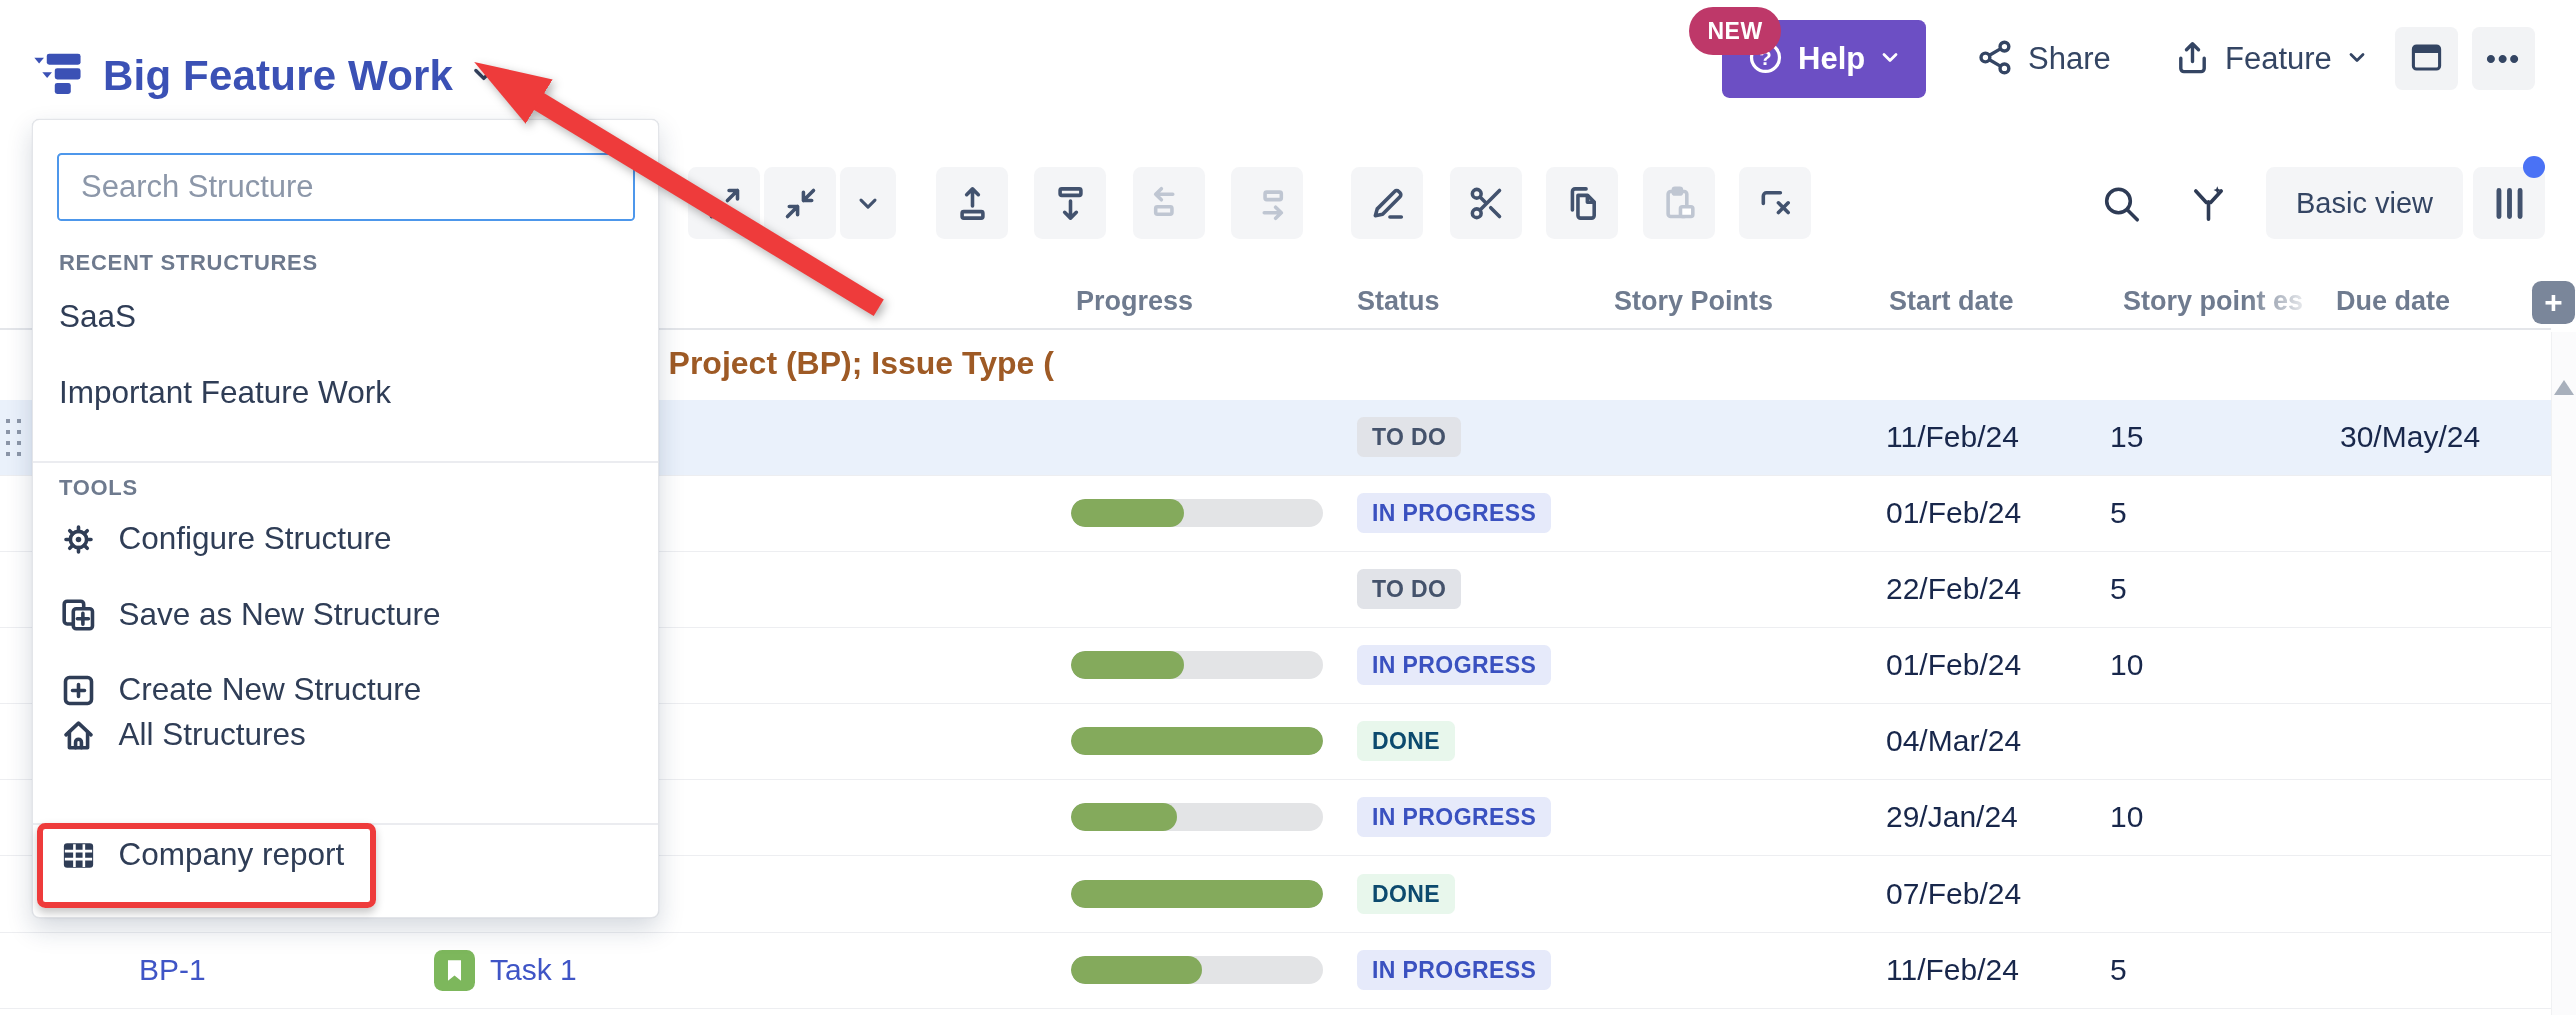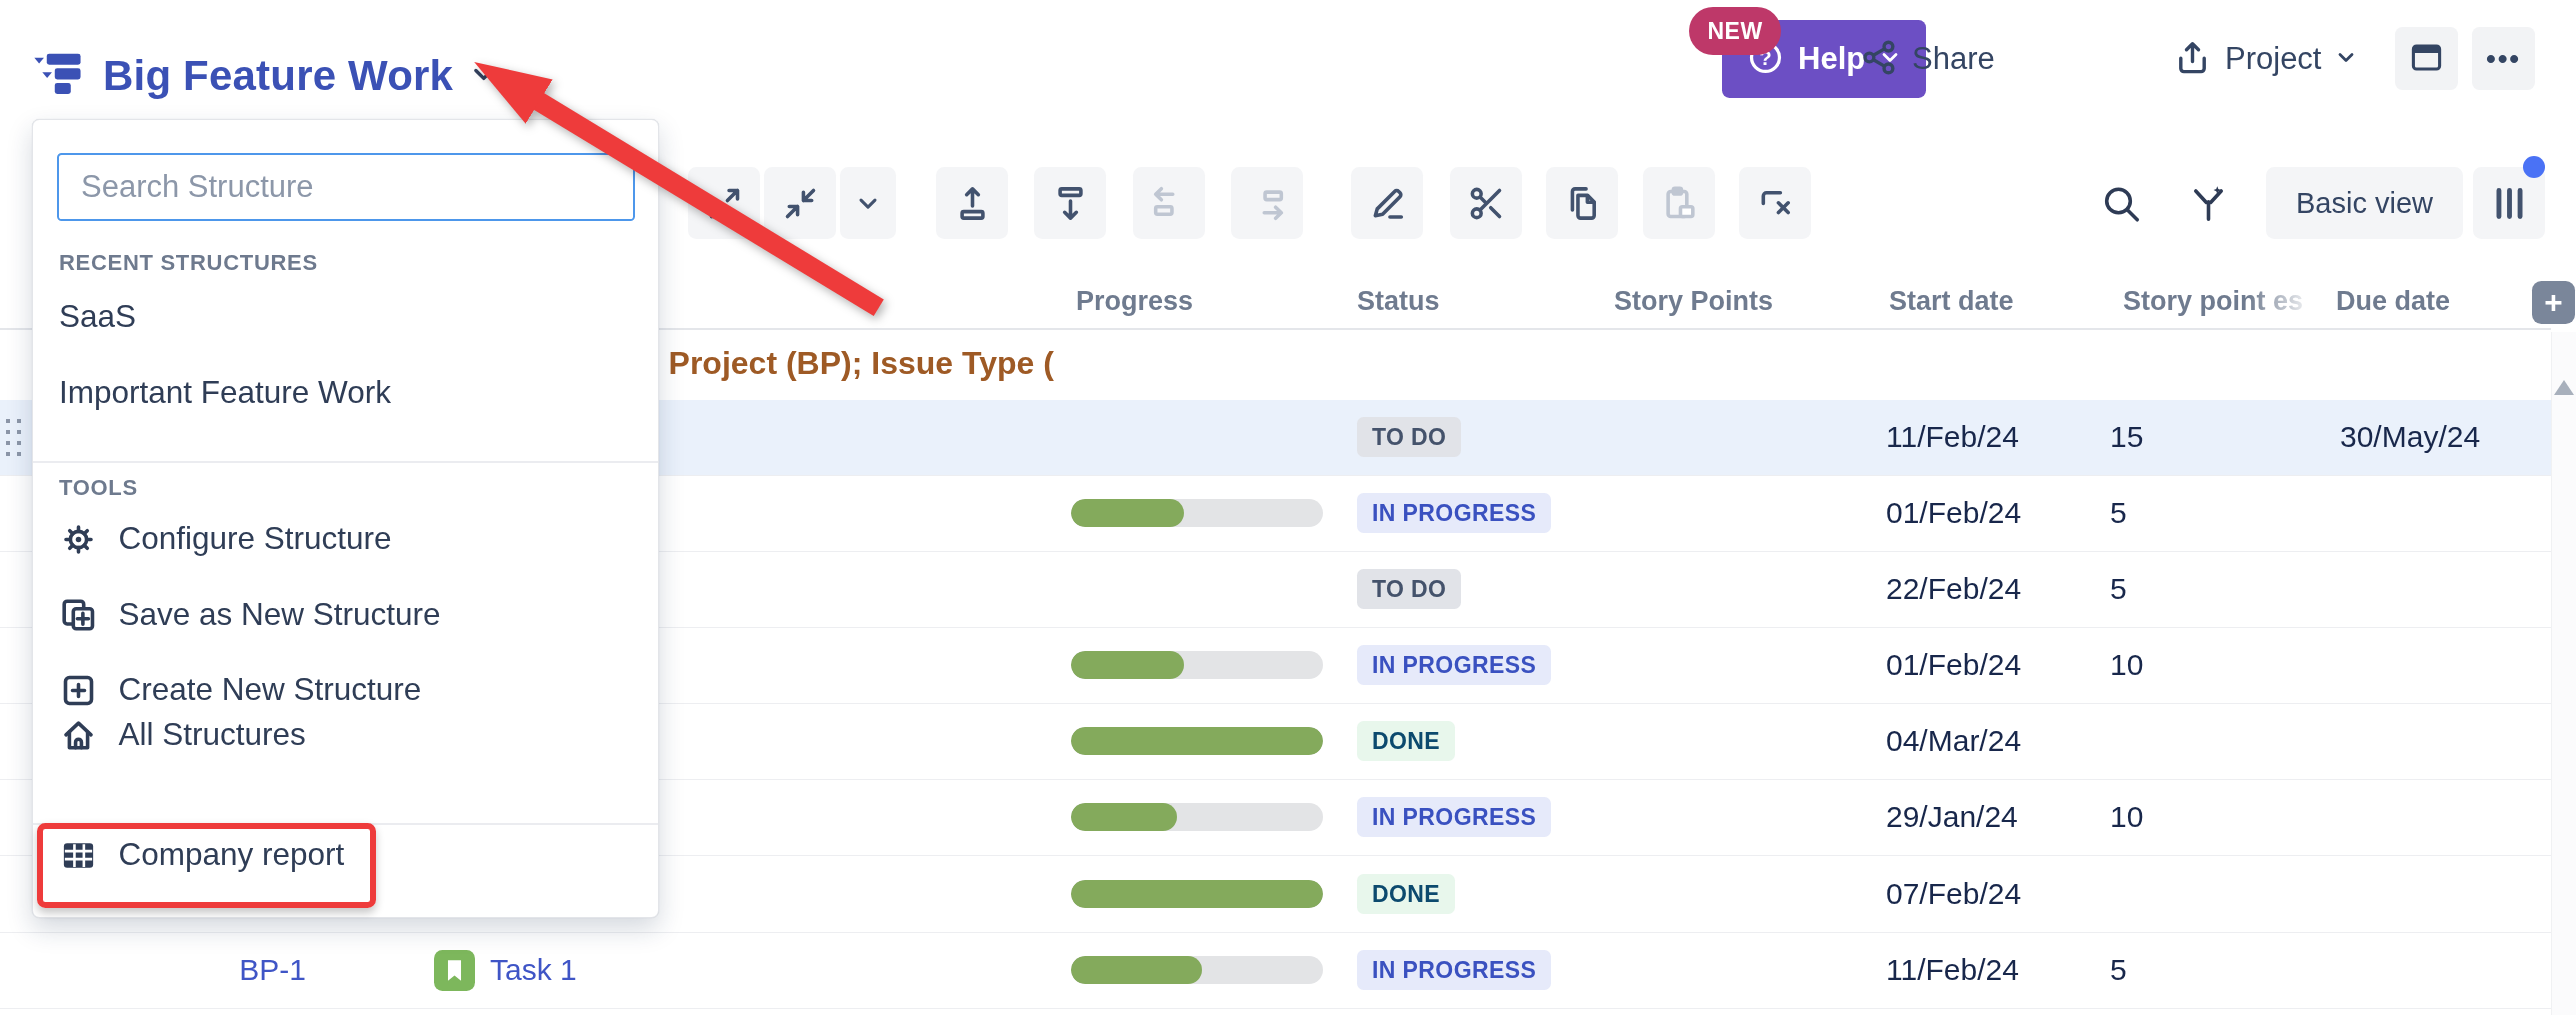--- a/index.html
+++ b/index.html
@@ -15,21 +15,21 @@
   .title-chev{margin-left:15px;flex:0 0 auto;}
   .new-badge{position:absolute;left:1689px;top:7.4px;height:48px;padding:0 18.5px;background:#BE3869;
              color:#fff;font-size:23px;font-weight:700;border-radius:25px;display:flex;
              align-items:center;z-index:3;letter-spacing:0.5px;}
   .help-btn{position:absolute;left:1722px;top:19.5px;height:78px;padding:0 24px;background:#6C4FC4;
             border:none;border-radius:7.4px;display:flex;align-items:center;gap:13px;cursor:pointer;}
   .help-btn .lbl{color:#fff;font-size:31px;font-weight:700;}
   .hbtn{position:absolute;top:19.5px;height:78px;display:flex;align-items:center;gap:13px;
         background:none;border:none;cursor:pointer;font-family:inherit;}
   .hbtn .lbl{font-size:31px;color:#344563;}
-  .share-btn{left:1854px;}
+  .share-btn{left:1970px;}
   .export-btn{left:2167px;}
   .sqbtn{position:absolute;top:27px;width:63px;height:63px;background:#F2F3F5;border:none;
          border-radius:7.4px;display:flex;align-items:center;justify-content:center;cursor:pointer;}
   .panels-btn{left:2395px;}
   .more-btn{left:2472px;font-size:28px;font-weight:700;color:#344563;letter-spacing:1.9px;}
 
   
   .toolbar{position:absolute;left:0;top:121px;width:2576px;height:158px;background:#fff;}
   .tb{position:absolute;top:46px;width:72px;height:72px;background:#F4F5F7;border:none;
       border-radius:8.3px;display:flex;align-items:center;justify-content:center;cursor:pointer;}
@@ -56,21 +56,21 @@
             white-space:nowrap;}
   .fade1{position:absolute;left:1233px;top:333px;width:241px;height:67px;
          background:linear-gradient(90deg,rgba(255,255,255,0),#fff 80%);}
   .fade2{position:absolute;left:2248px;top:278px;width:85px;height:50px;
          background:linear-gradient(90deg,rgba(255,255,255,0),#fff 78%);}
   .row{position:absolute;left:0;width:2551px;height:76px;border-bottom:1.9px solid #EDEEF1;
        background:#fff;text-decoration:underline;}
   .row.selected{background:#EAF1FB;}
   .cell{position:absolute;top:0;height:74px;display:flex;align-items:center;font-size:30px;
         color:#18274B;}
-  .c-key{left:139px;width:167px;justify-content:flex-end;color:#3F55C6;cursor:pointer;}
+  .c-key{left:139px;width:167px;justify-content:flex-start;color:#3F55C6;cursor:pointer;}
   .c-sum{left:434px;gap:15px;color:#3F55C6;cursor:pointer;}
   .c-prog{left:1071px;width:252px;}
   .ptrack{width:252px;height:28px;border-radius:14px;background:#E3E4E6;overflow:hidden;}
   .pfill{height:28px;border-radius:14px;background:#84AA5C;}
   .c-status{left:1357px;}
   .badge{padding:6.5px 15px;border-radius:6.5px;font-size:23px;font-weight:700;letter-spacing:0.4px;}
   .b-todo{background:#E1E3E8;color:#44526B;}
   .b-inprog{background:#E6EAFA;color:#3A51C0;}
   .b-done{background:#E8F7EC;color:#0c4a6e;}
   .c-start{left:1886px;} .c-est{left:2110px;} .c-due{left:2340px;}
@@ -154,21 +154,21 @@
       </span>
       <span class="lbl">Share</span>
     </button>
     <button class="hbtn export-btn">
       <span>
         <svg viewBox="0 0 24 24" width="39" height="39" fill="none" stroke="#344563" stroke-width="2.1" stroke-linecap="round" stroke-linejoin="round">
             <path d="M12 14.5V3.5M12 3.5L8.3 7.2M12 3.5l3.7 3.7"></path>
             <path d="M4.8 12.5v6.3a1.9 1.9 0 001.9 1.9h10.6a1.9 1.9 0 001.9-1.9v-6.3"></path>
           </svg>
       </span>
-      <span class="lbl">Project</span>
+      <span class="lbl">Feature</span>
       <span>
         <svg viewBox="0 0 24 24" width="24" height="24" fill="none" stroke="#344563" stroke-width="2.8" stroke-linecap="round" stroke-linejoin="round">
             <path d="M6 9.5l6 6 6-6"></path>
           </svg>
       </span>
     </button>
     <button class="sqbtn panels-btn">
       <span>
         <svg viewBox="0 0 24 24" width="37" height="37">
             <path d="M3.5 6.5a2 2 0 012-2h13a2 2 0 012 2V9h-17z" fill="#344563"></path>

